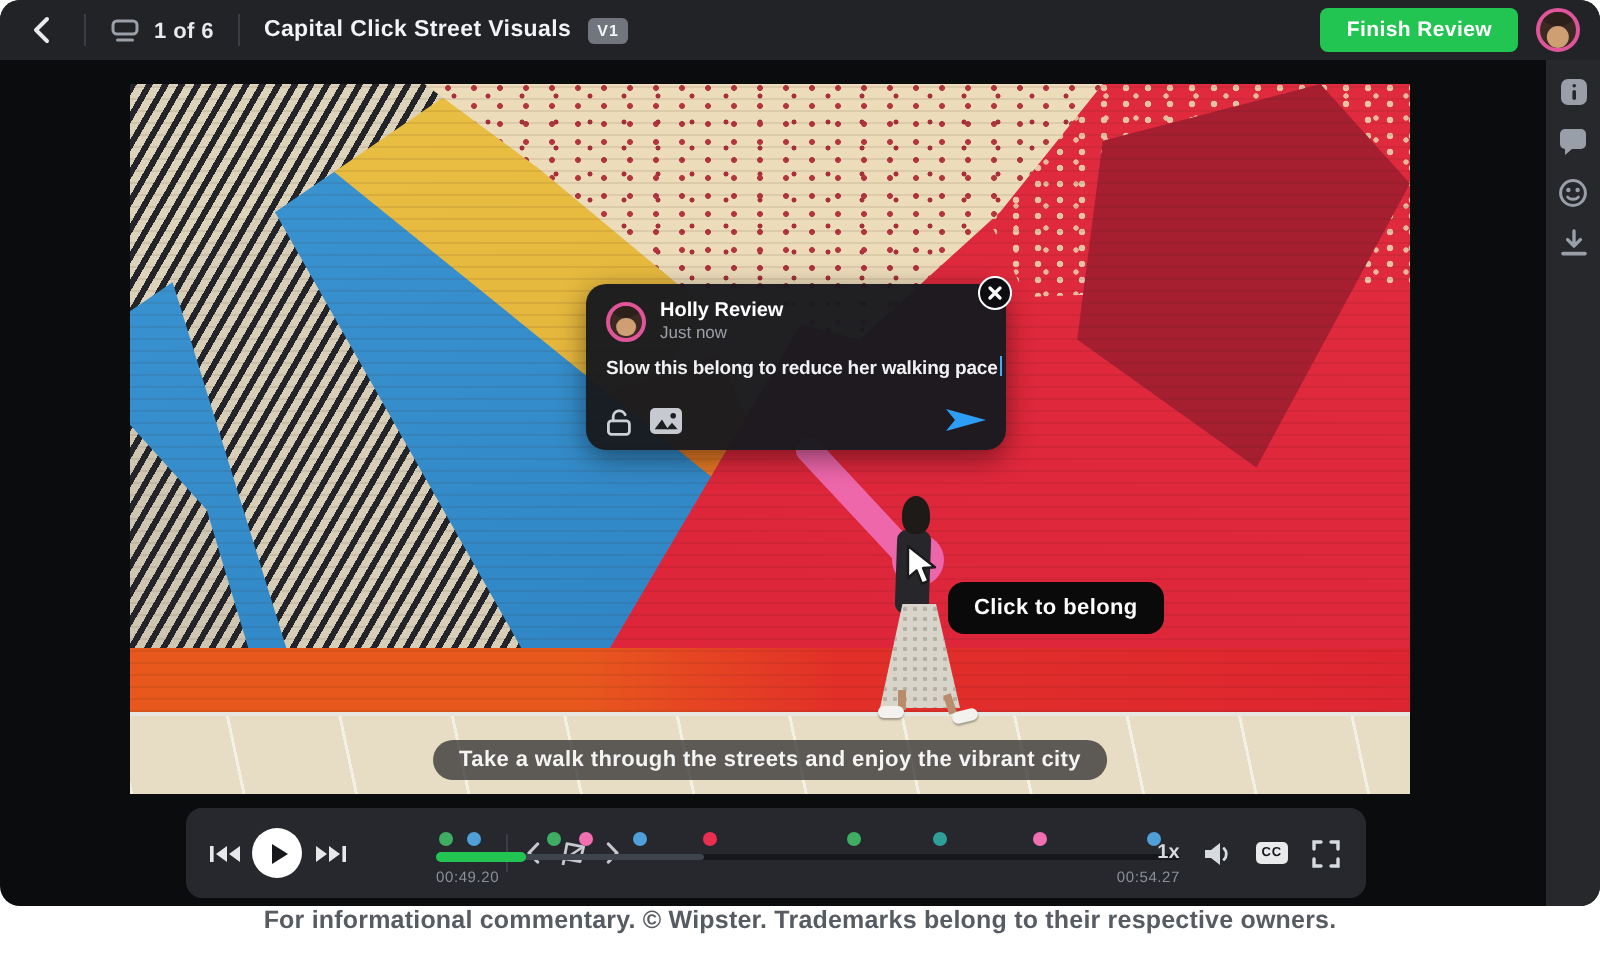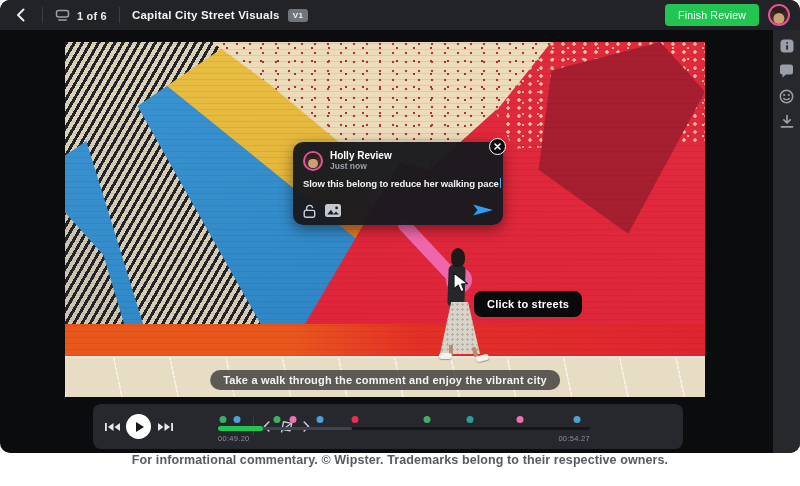--- a/index.html
+++ b/index.html
@@ -9,21 +9,21 @@
   .app { position:absolute; left:0; top:0; width:800px; height:453px; background:#0b0c0e; border-radius:10px; overflow:hidden; }
 
   
   .topbar { position:absolute; left:0; top:0; width:800px; height:30px; background:#212327; display:flex; align-items:center; padding:0 10px; z-index:30; }
   .tb-sep { width:1px; height:16px; background:#3a3d43; margin:0 12px; }
   .icon-btn { background:none; border:none; cursor:pointer; display:flex; align-items:center; justify-content:center; }
   .counter-group { display:flex; align-items:flex-end; gap:7px; }
   .counter-label { color:#e9eaec; font-size:11px; font-weight:700; letter-spacing:.2px; }
   .vid-title { color:#f2f3f5; font-size:11.5px; font-weight:700; letter-spacing:.2px; }
   .ver-badge { background:#71767e; color:#f2f3f5; font-size:8px; font-weight:800; border-radius:3px; padding:2px 5px; margin-left:8px; letter-spacing:.5px; }
-  .finish-btn { margin-left:auto; background:var(--accent-green,#23c552); border:none; color:#fff; font-family:inherit; font-size:10.5px; font-weight:400; padding:5px 13px; border-radius:4px; cursor:pointer; letter-spacing:.2px; }
+  .finish-btn { margin-left:auto; background:var(--accent-green,#23c552); border:none; color:#fff; font-family:inherit; font-size:10.5px; font-weight:700; padding:5px 13px; border-radius:4px; cursor:pointer; letter-spacing:.2px; }
   .avatar { width:22px; height:22px; border-radius:50%; border:2px solid var(--ring-pink,#e0559a); margin-left:9px; background:#3a2a22; position:relative; overflow:hidden; cursor:pointer; flex:0 0 auto; }
   .avatar::after { content:""; position:absolute; left:50%; top:38%; transform:translateX(-50%); width:62%; height:62%; border-radius:50%; background:#cf9f74; }
   .avatar::before { content:""; position:absolute; left:50%; top:-18%; transform:translateX(-50%); width:90%; height:58%; border-radius:50%; background:#2c201a; z-index:2; }
 
   
   .sidebar { position:absolute; right:0; top:30px; width:27px; height:423px; background:#26282c; display:flex; flex-direction:column; align-items:center; padding-top:8px; gap:9px; z-index:25; }
   .side-icon { width:16px; height:16px; display:flex; align-items:center; justify-content:center; cursor:pointer; }
 
   
   .video { position:absolute; left:65px; top:42px; width:640px; height:355px; background:#e7ddc4; overflow:hidden; z-index:5; cursor:pointer; }
@@ -57,21 +57,21 @@
   .w-leg.l1 { left:384px; top:303px; } .w-leg.l2 { left:408px; top:305px; transform:rotate(-18deg); }
 
   
   .caption-pill { position:absolute; left:50%; bottom:7px; transform:translateX(-50%); background:rgba(44,44,46,.74); color:#f4f4f4; font-size:11px; font-weight:600; letter-spacing:.2px; padding:4px 13px; border-radius:12px; white-space:nowrap; z-index:10; }
 
   
   .comment-card { position:absolute; left:228px; top:100px; width:210px; height:83px; background:rgba(25,26,30,.97); border-radius:10px; padding:8px 10px 7px; z-index:12; box-shadow:0 4px 14px rgba(0,0,0,.45); }
   .cc-head { display:flex; align-items:center; gap:7px; }
   .cc-avatar { width:20px; height:20px; margin-left:0; }
   .cc-name { color:#fff; font-size:10px; font-weight:700; line-height:11px; }
-  .cc-time { color:#9aa0a8; font-size:8.5px; line-height:10px;font-weight:bold; }
+  .cc-time { color:#9aa0a8; font-size:8.5px; line-height:10px; }
   .cc-draft { margin-top:7px; color:#f0f1f3; font-size:9.5px; font-weight:600; letter-spacing:-.1px; white-space:nowrap; }
   .caret { display:inline-block; width:1.5px; height:10px; background:#4aa8f5; vertical-align:-1px; margin-left:1px; }
   .cc-foot { position:absolute; left:10px; right:10px; bottom:7px; display:flex; align-items:center; gap:9px; }
   .send-btn { margin-left:auto; background:none; border:none; cursor:pointer; padding:0; display:flex; }
   .close-x { position:absolute; left:424px; top:96px; width:17px; height:17px; border-radius:50%; background:#0d0d0f; border:1.5px solid #fff; display:flex; align-items:center; justify-content:center; cursor:pointer; z-index:13; }
 
   
   .tooltip { position:absolute; left:409px; top:249px; background:#0a0a0b; color:#fff; font-size:11px; font-weight:700; letter-spacing:.2px; padding:7px 13px; border-radius:8px; white-space:nowrap; z-index:11; }
   .cursor { position:absolute; left:386px; top:230px; z-index:14; }
 
@@ -116,21 +116,21 @@
     <div class="counter-group">
       <span>
         <svg width="15" height="13" viewBox="0 0 15 13">
             <rect x="1.5" y="1.5" width="12" height="6.5" rx="2" stroke="#9aa0a8" stroke-width="1.5" fill="none"></rect>
             <rect x="3" y="10.2" width="9" height="1.6" rx="0.8" fill="#9aa0a8"></rect>
           </svg>
       </span>
       <span class="counter-label">1 of 6</span>
     </div>
     <div class="tb-sep"></div>
-    <span class="vid-title">Capital City Street Visuals</span>
+    <span class="vid-title">Capital Click Street Visuals</span>
     <span class="ver-badge">V1</span>
     <button class="finish-btn">Finish Review</button>
     <div class="avatar"></div>
   </header>
 
   <aside class="sidebar">
     <div class="side-icon">
       <svg width="14" height="14" viewBox="0 0 14 14">
           <rect x="0.5" y="0.5" width="13" height="13" rx="3.5" fill="#999fa8"></rect>
           <rect x="6.2" y="3" width="1.8" height="1.8" rx="0.9" fill="#26282c"></rect>
@@ -180,21 +180,21 @@
     <div class="woman">
       <div class="w-torso"></div>
       <div class="w-hair"></div>
       <div class="w-skirt"></div>
       <div class="w-leg l1"></div>
       <div class="w-leg l2"></div>
       <div class="w-shoe front"></div>
       <div class="w-shoe back"></div>
     </div>
 
-    <div class="caption-pill">Take a walk through the comment and enjoy the vibrant city</div>
+    <div class="caption-pill">Take a walk through the streets and enjoy the vibrant city</div>
 
     <div class="comment-card">
       <div class="cc-head">
         <div class="avatar cc-avatar"></div>
         <div>
           <div class="cc-name">Holly Review</div>
           <div class="cc-time">Just now</div>
         </div>
       </div>
       <div class="cc-draft"><span>Slow this belong to reduce her walking pace</span><span class="caret"></span></div>
@@ -223,21 +223,21 @@
       </div>
     </div>
     <div class="close-x">
       <span>
         <svg width="7" height="7" viewBox="0 0 7 7">
             <path d="M1 1 L6 6 M6 1 L1 6" stroke="#fff" stroke-width="1.6" stroke-linecap="round"></path>
           </svg>
       </span>
     </div>
 
-    <div class="tooltip">Click to streets</div>
+    <div class="tooltip">Click to belong</div>
     <div class="cursor">
       <svg width="22" height="22" viewBox="0 0 22 22">
           <path d="M3 1 L3 17 L7.3 13.2 L10 19.8 L13.2 18.4 L10.5 12 L16.5 11.6 Z" fill="#fff" stroke="#1a1a1a" stroke-width="1.2" stroke-linejoin="round"></path>
         </svg>
     </div>
   </div>
 
   <div class="playbar">
     <div class="transport">
       <button class="icon-btn" style="width:18px;height:18px;">
@@ -293,18 +293,33 @@
         </div>
       <div class="tl-track"></div>
       <div class="tl-buffer" style="width: 36%;"></div>
       <div class="tl-fill" style="width: 12%;"></div>
       <div class="tl-times">
         <span>00:49.20</span>
         <span>00:54.27</span>
       </div>
     </div>
 
+    <div class="right-controls">
+      <span class="speed-label">1x</span>
+      <span class="icon-btn" style="width:16px;height:16px;">
+        <svg width="13" height="12" viewBox="0 0 13 12">
+            <path d="M0.5 4 h3 L8 0.5 v11 L3.5 8 h-3 Z" fill="#d7dade"></path>
+            <path d="M10 3.2 a4 4 0 0 1 0 5.6" stroke="#d7dade" stroke-width="1.4" fill="none" stroke-linecap="round"></path>
+          </svg>
+      </span>
+      <span class="cc-badge">CC</span>
+      <span class="icon-btn" style="width:16px;height:16px;">
+        <svg width="14" height="14" viewBox="0 0 14 14">
+            <path d="M1 4.5 V1 h3.5 M9.5 1 H13 v3.5 M13 9.5 V13 H9.5 M4.5 13 H1 V9.5" stroke="#d7dade" stroke-width="1.7" fill="none" stroke-linecap="round"></path>
+          </svg>
+      </span>
+    </div>
   </div>
 </div>
 
 <footer class="footer">
   <span class="footer-text">For informational commentary. © Wipster. Trademarks belong to their respective owners.</span>
 </footer>
 
 </body></html>

